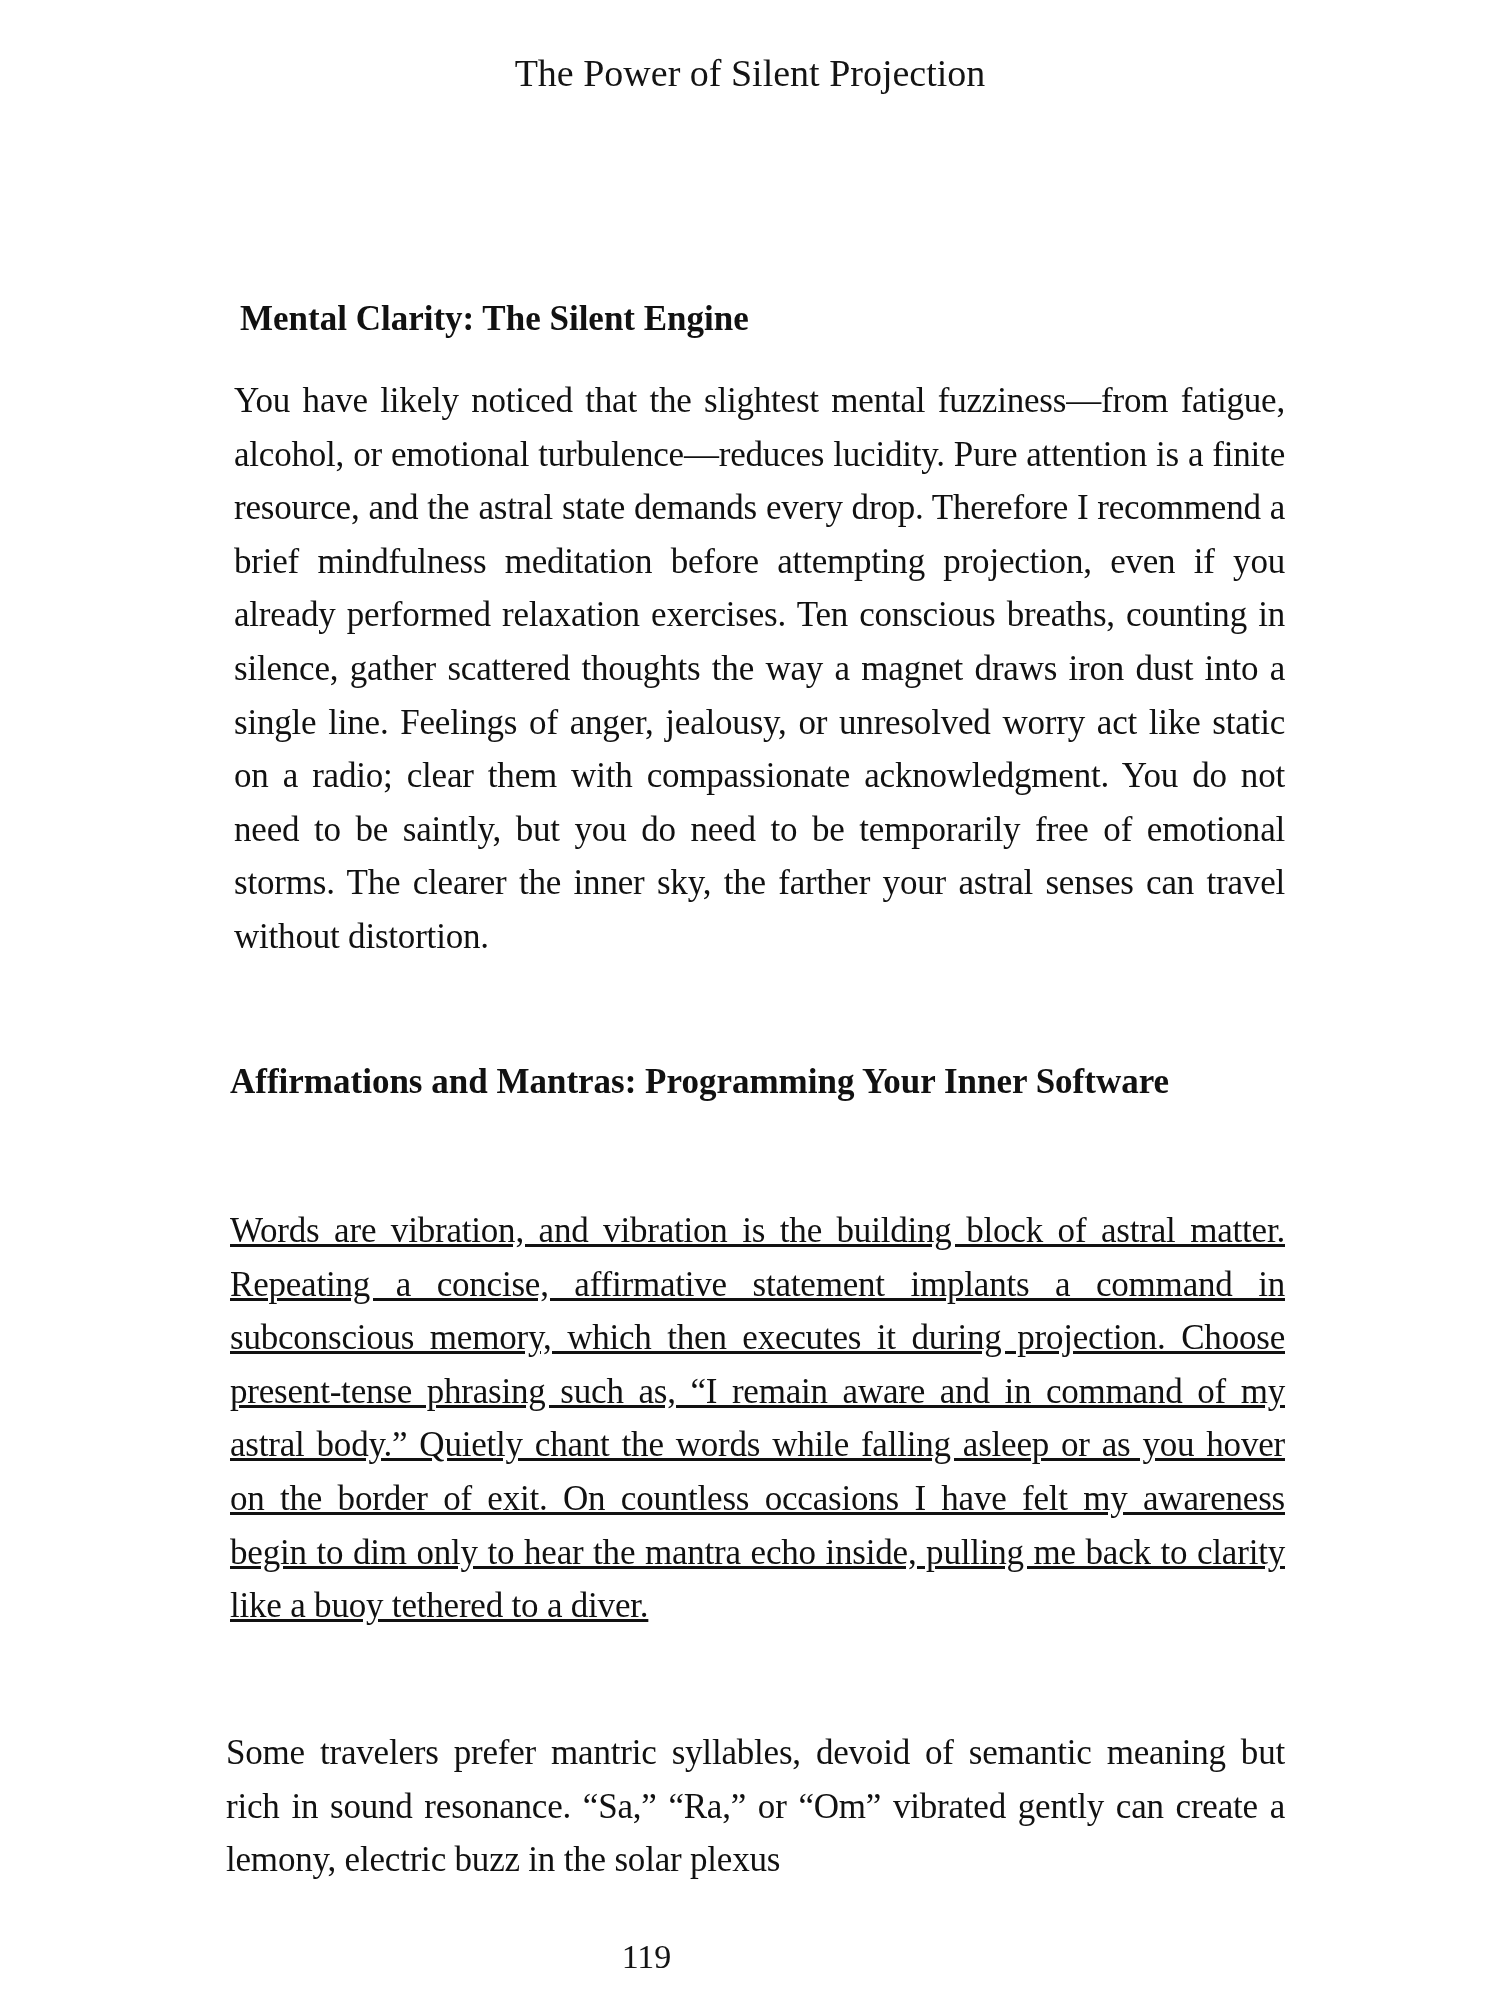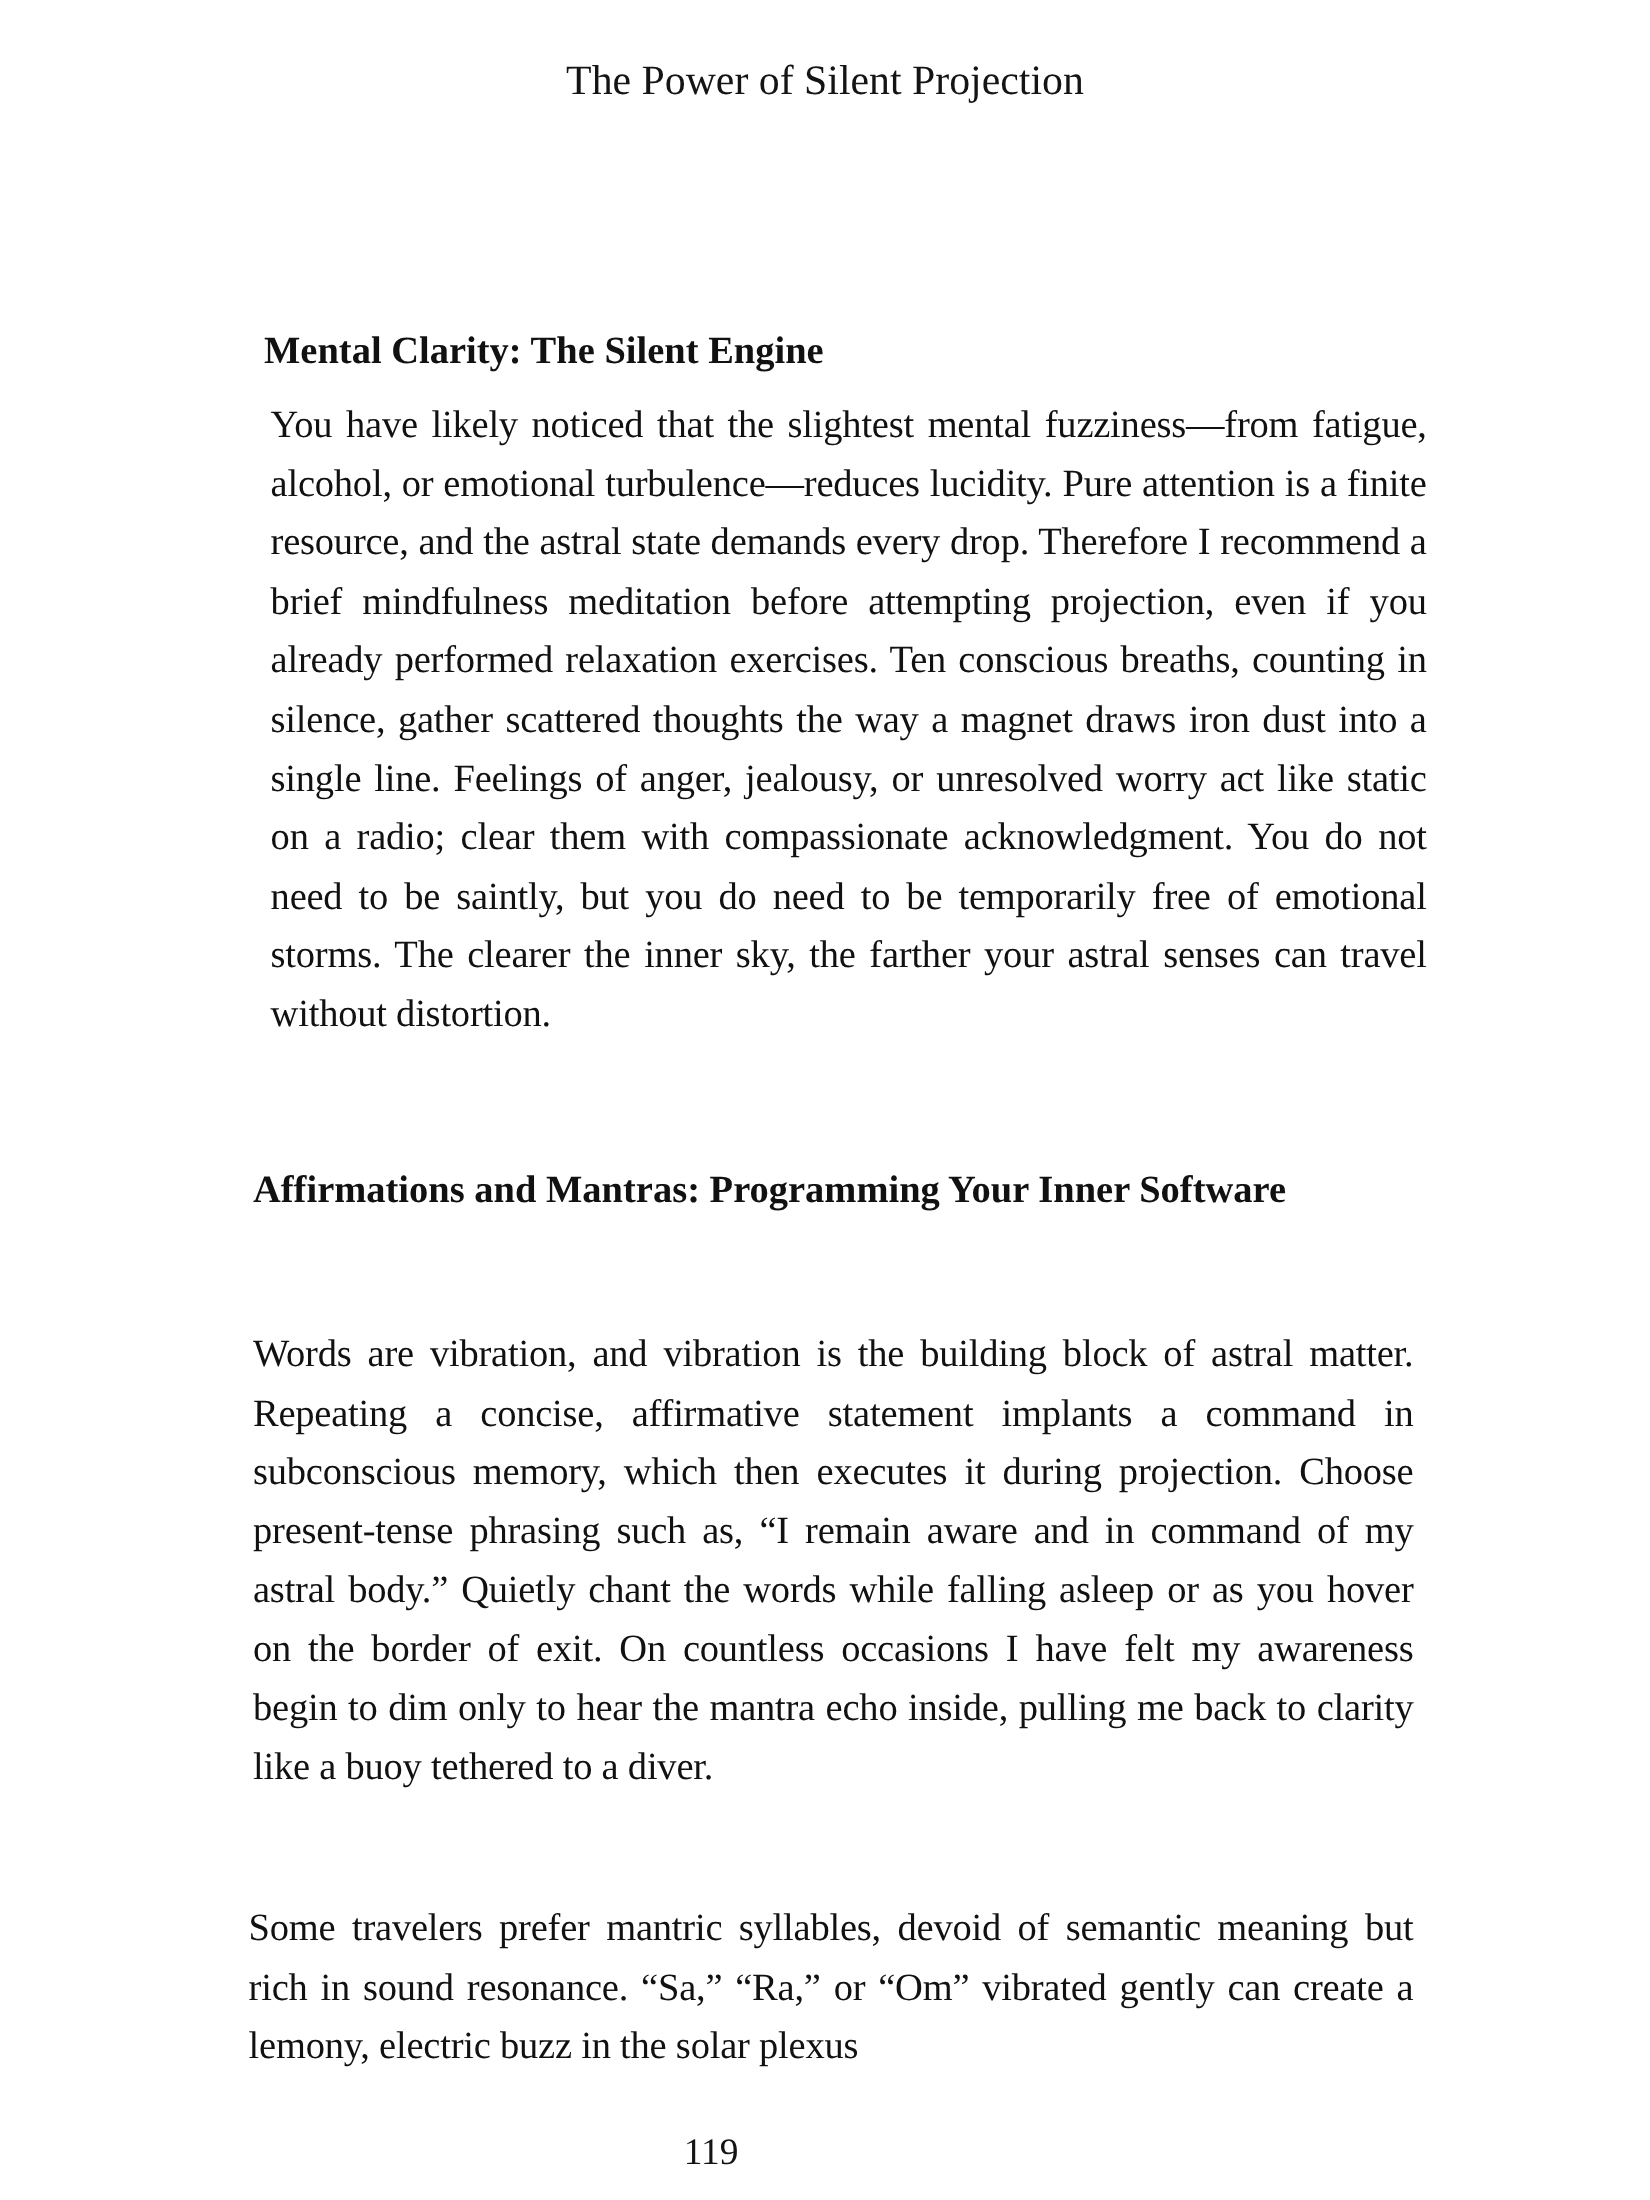--- a/index.html
+++ b/index.html
@@ -42,23 +42,23 @@
     }
     .para {
       position: absolute;
       font-size: 35px;
       line-height: 53.6px;
       text-align: justify;
       margin: 0;
       letter-spacing: -0.2px;
     }
     .h1 { top: 272px; left: 10px; width: 1045px; margin-top: 20px; }
-    .p1 { top: 359px; left: 4px; width: 1051px; margin-left: 12px; }
+    .p1 { top: 374px; left: 4px; width: 1051px; }
     .h2 { top: 1055px; left: 0px; width: 1055px; text-align: justify; }
-    .p2 { top: 1204px; left: 0px; width: 1055px; }
+    .p2 { top: 1204px; left: 0px; width: 1055px; text-decoration: underline; }
     .p3 { top: 1726px; left: -4px; width: 1059px; }
     .page-number {
       position: absolute;
       top: 1932px;
       left: 0;
       width: 1293px;
       text-align: center;
       font-size: 34px;
       line-height: 50px;
       color: #141414;

